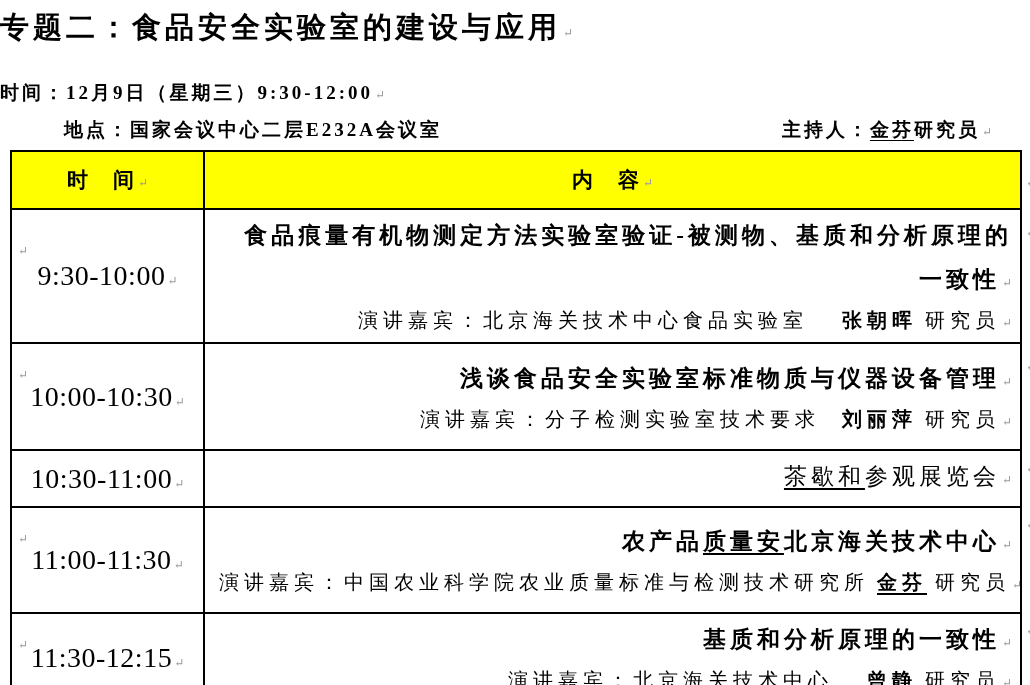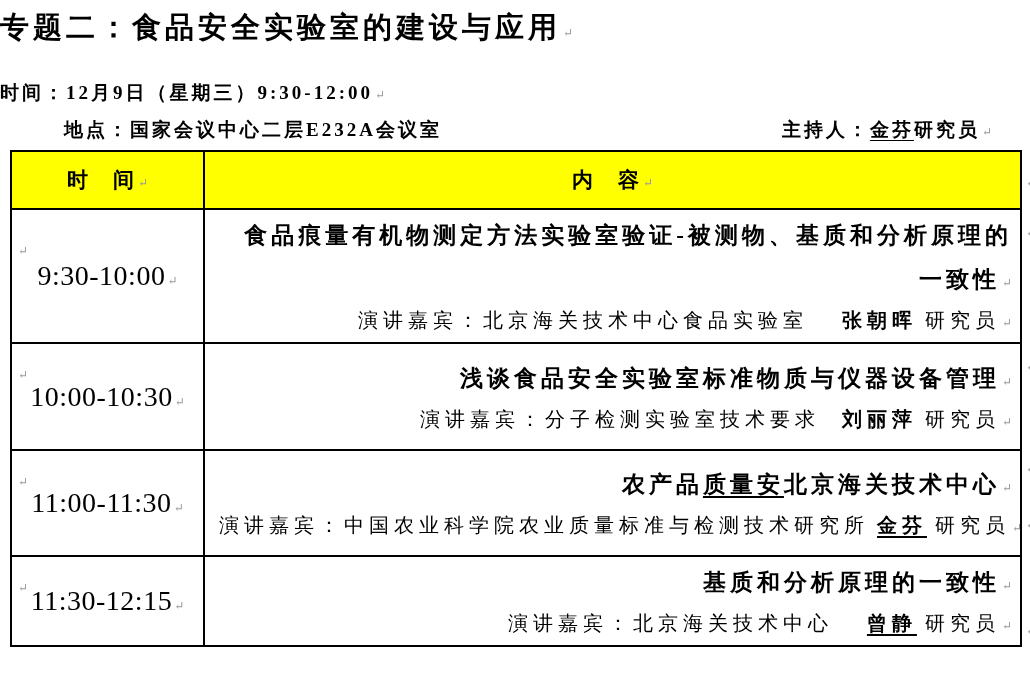--- a/index.html
+++ b/index.html
@@ -100,20 +100,26 @@
         <div class="speaker"><span>演讲嘉宾：</span><span>北京海关技术中心食品实验室</span><span class="gap-lg"></span><span class="sp-name">张朝晖</span><span class="gap-sm"></span><span>研究员</span><span class="pm">↵</span></div>
       </td>
     </tr>
     <tr class="r-2">
       <td class="time-cell"><span class="pm pm-lead">↵</span><span>10:00-10:30</span><span class="pm">↵</span></td>
       <td class="content-cell">
         <div class="sess-title"><span>浅谈食品安全实验室标准物质与仪器设备管理</span><span class="pm">↵</span></div>
         <div class="speaker"><span>演讲嘉宾：</span><span>分子检测实验室技术要求</span><span class="gap-md"></span><span class="sp-name">刘丽萍</span><span class="gap-sm"></span><span>研究员</span><span class="pm">↵</span></div>
       </td>
     </tr>
+    <tr class="r-3">
+      <td class="time-cell"><span>10:30-11:00</span><span class="pm">↵</span></td>
+      <td class="content-cell">
+        <div class="break-title"><span class="wavy">茶歇和</span><span>参观展览会</span><span class="pm">↵</span></div>
+      </td>
+    </tr>
     <tr class="r-4">
       <td class="time-cell"><span class="pm pm-lead">↵</span><span>11:00-11:30</span><span class="pm">↵</span></td>
       <td class="content-cell">
         <div class="sess-title"><span>农产品</span><span class="wavy">质量安</span><span>北京海关技术中心</span><span class="pm">↵</span></div>
         <div class="speaker"><span>演讲嘉宾：</span><span>中国农业科学院农业质量标准与检测技术研究所</span><span class="gap-sm"></span><span class="sp-name wavy">金芬</span><span class="gap-sm"></span><span>研究员</span><span class="pm">↵</span></div>
       </td>
     </tr>
     <tr class="r-5">
       <td class="time-cell"><span class="pm pm-lead">↵</span><span>11:30-12:15</span><span class="pm">↵</span></td>
       <td class="content-cell">

